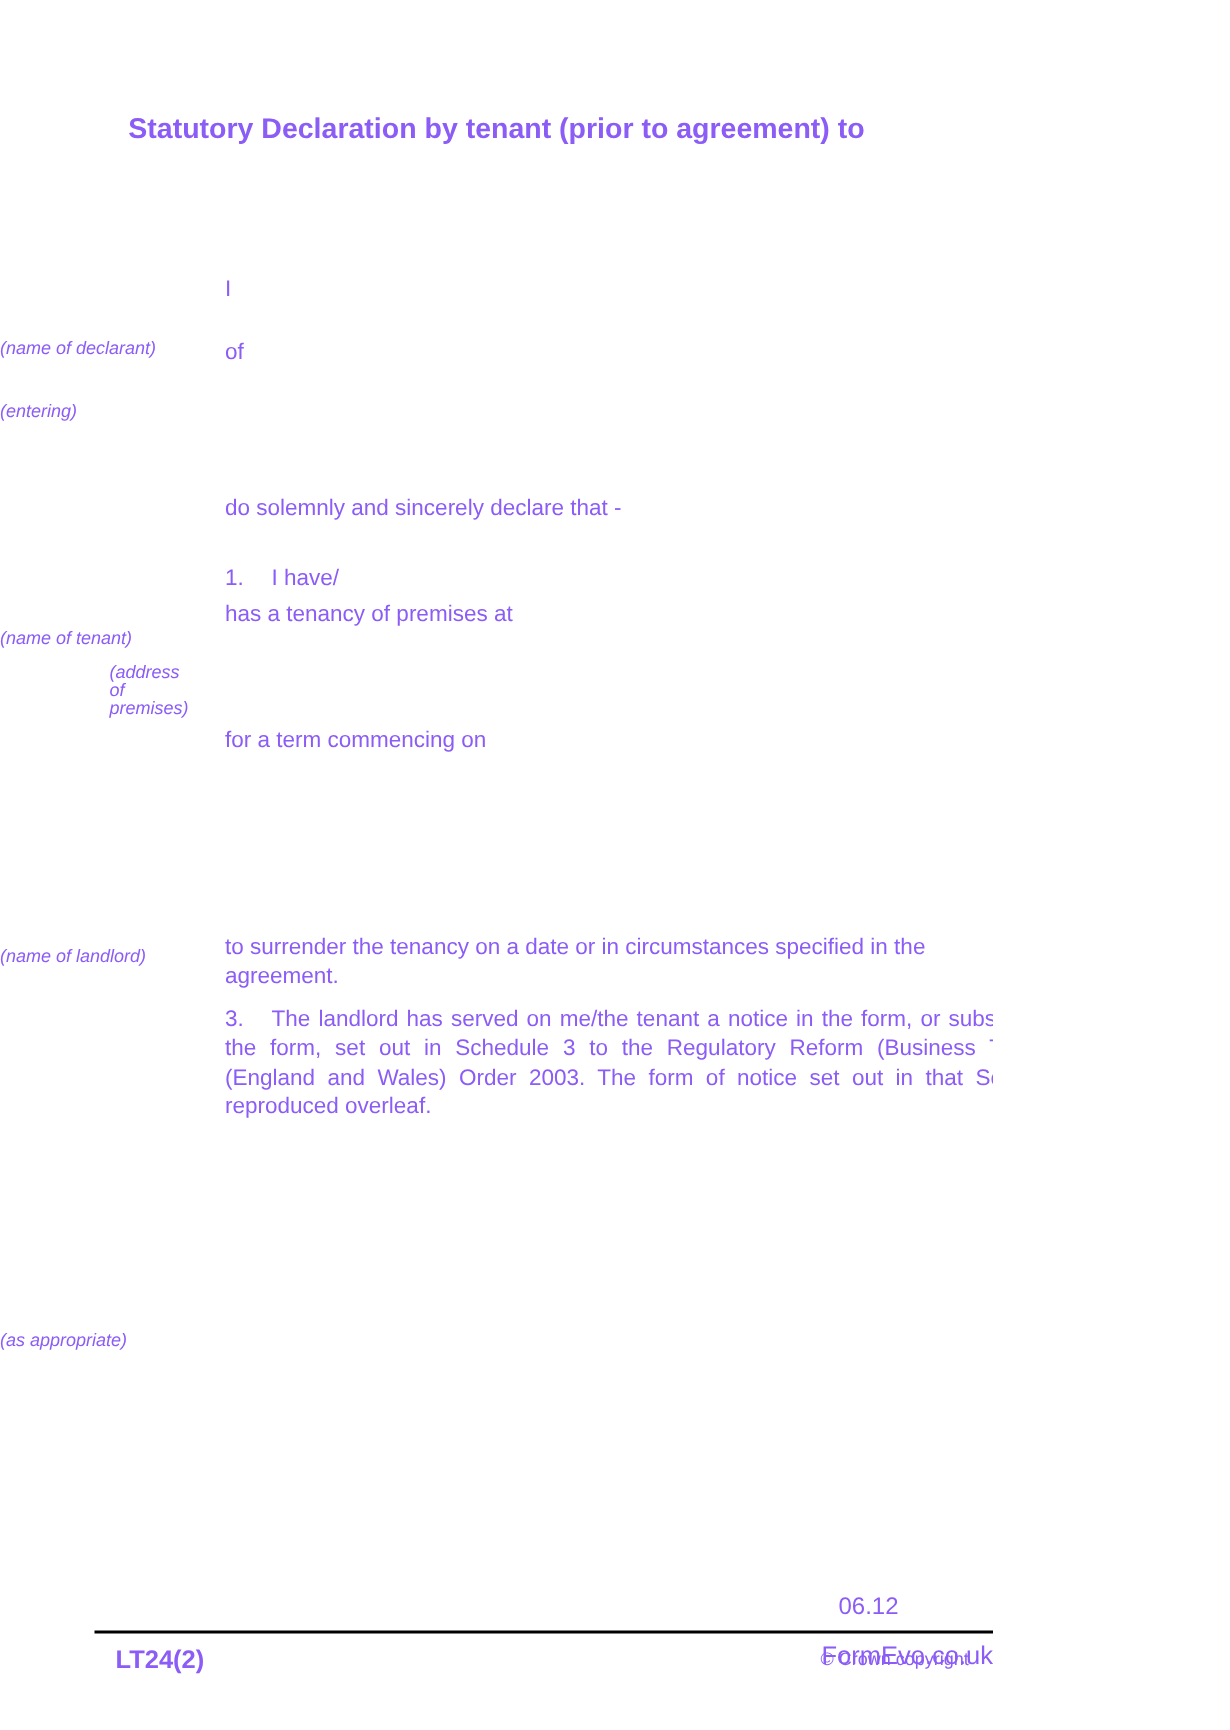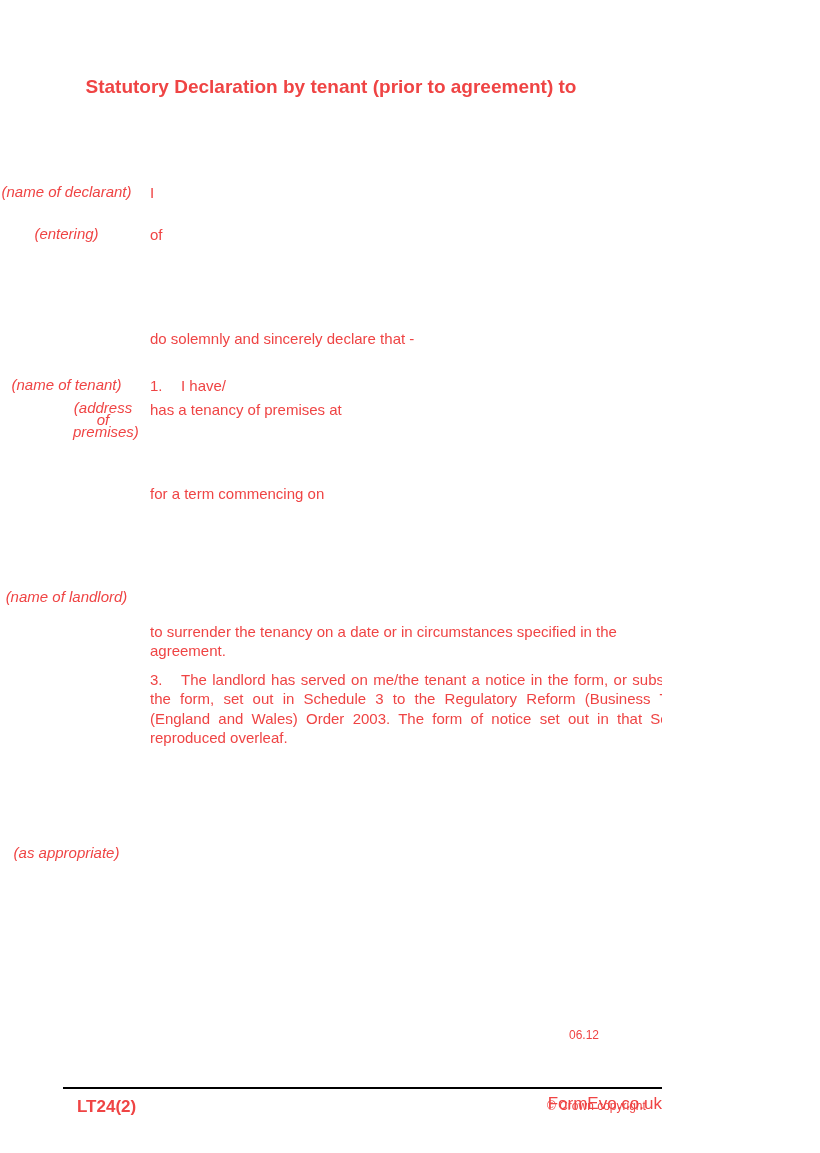--- a/index.html
+++ b/index.html
@@ -1,21 +1,21 @@
 <!DOCTYPE html>
 <html><head>
 <meta charset="utf-8">
 <style>
   html, body { margin: 0; padding: 0; background: #ffffff; }
   .page {
     position: relative;
     width: 662px;
     height: 1153px;
     background: #ffffff;
-    color: #ef4444;
+    color: #8b5cf6;
     font-family: "Liberation Sans", sans-serif;
     overflow: hidden;
   }
   .title {
     position: absolute;
     top: 74px; left: 0; right: 0;
     margin: 0;
     text-align: center;
     font-size: 19px;
     font-weight: bold;
@@ -26,39 +26,40 @@
     left: 150px;
     font-size: 15px;
     line-height: 19.4px;
   }
   .body-block { width: 582px; }
   .just { text-align: justify; }
   .margin-label {
     position: absolute;
     left: 0;
     width: 133px;
-    text-align: center;
+    text-align: left;
     font-style: italic;
-    font-size: 15px;
+    font-size: 12px;
     line-height: 12px;
+    margin-top: 40px;
   }
   .margin-label.narrow { left: 73px; width: 60px; }
   .num { display: inline-block; width: 31px; }
   .num5 { display: inline-block; width: 45px; }
   .wide-words { word-spacing: 3px; }
   .footer-rule {
     position: absolute;
     top: 1087px; left: 63px;
     width: 694px; height: 2px;
     background: #000000;
   }
   .footer-code { position: absolute; top: 1097px; left: 77px; font-size: 17px; font-weight: bold; }
   .footer-brand { position: absolute; top: 1094px; left: 0; right: 0; text-align: right; font-size: 17px; }
   .footer-copyright { position: absolute; top: 1099px; left: 547px; font-size: 12px; }
-  .footer-version { position: absolute; top: 1028px; right: 63px; font-size: 12px; margin-left: 21px; }
+  .footer-version { position: absolute; top: 1063px; right: 63px; font-size: 16px; margin-left: 21px; }
 </style>
 </head>
 <body>
 
 <div class="page">
 
   <h1 class="title">
     <span>Statutory Declaration by tenant (prior to agreement) to</span><br>
   </h1>
 

